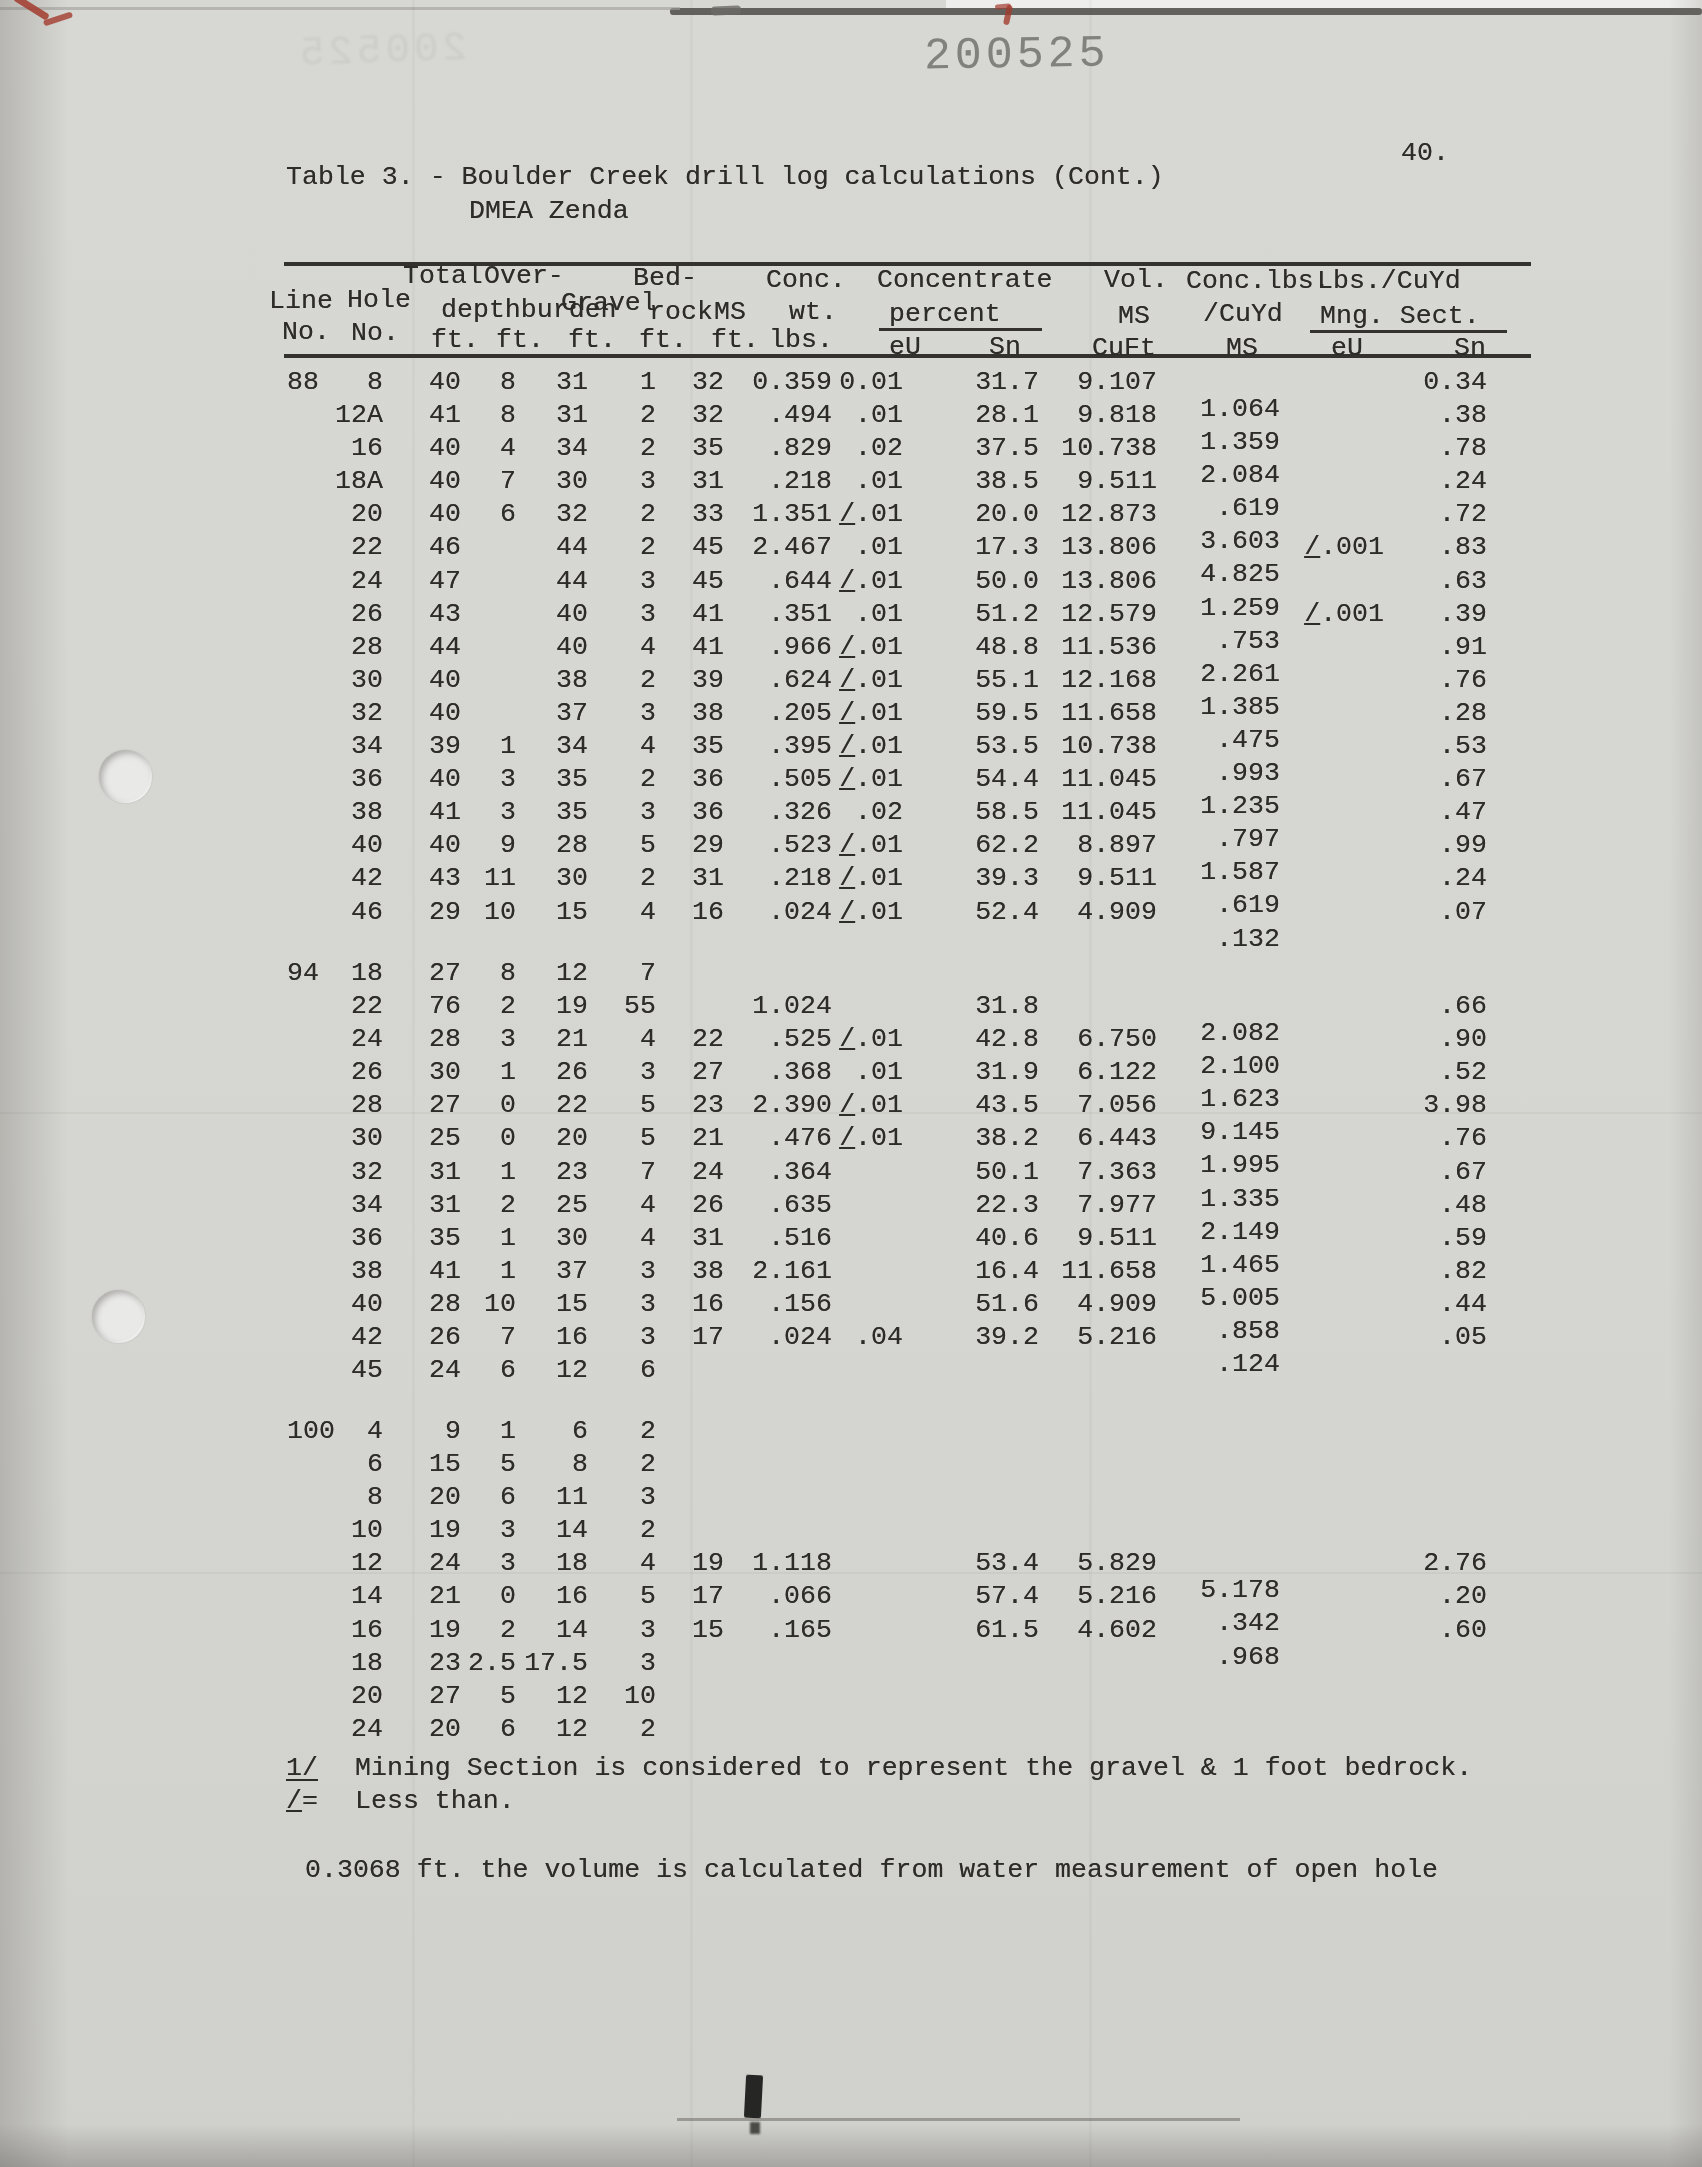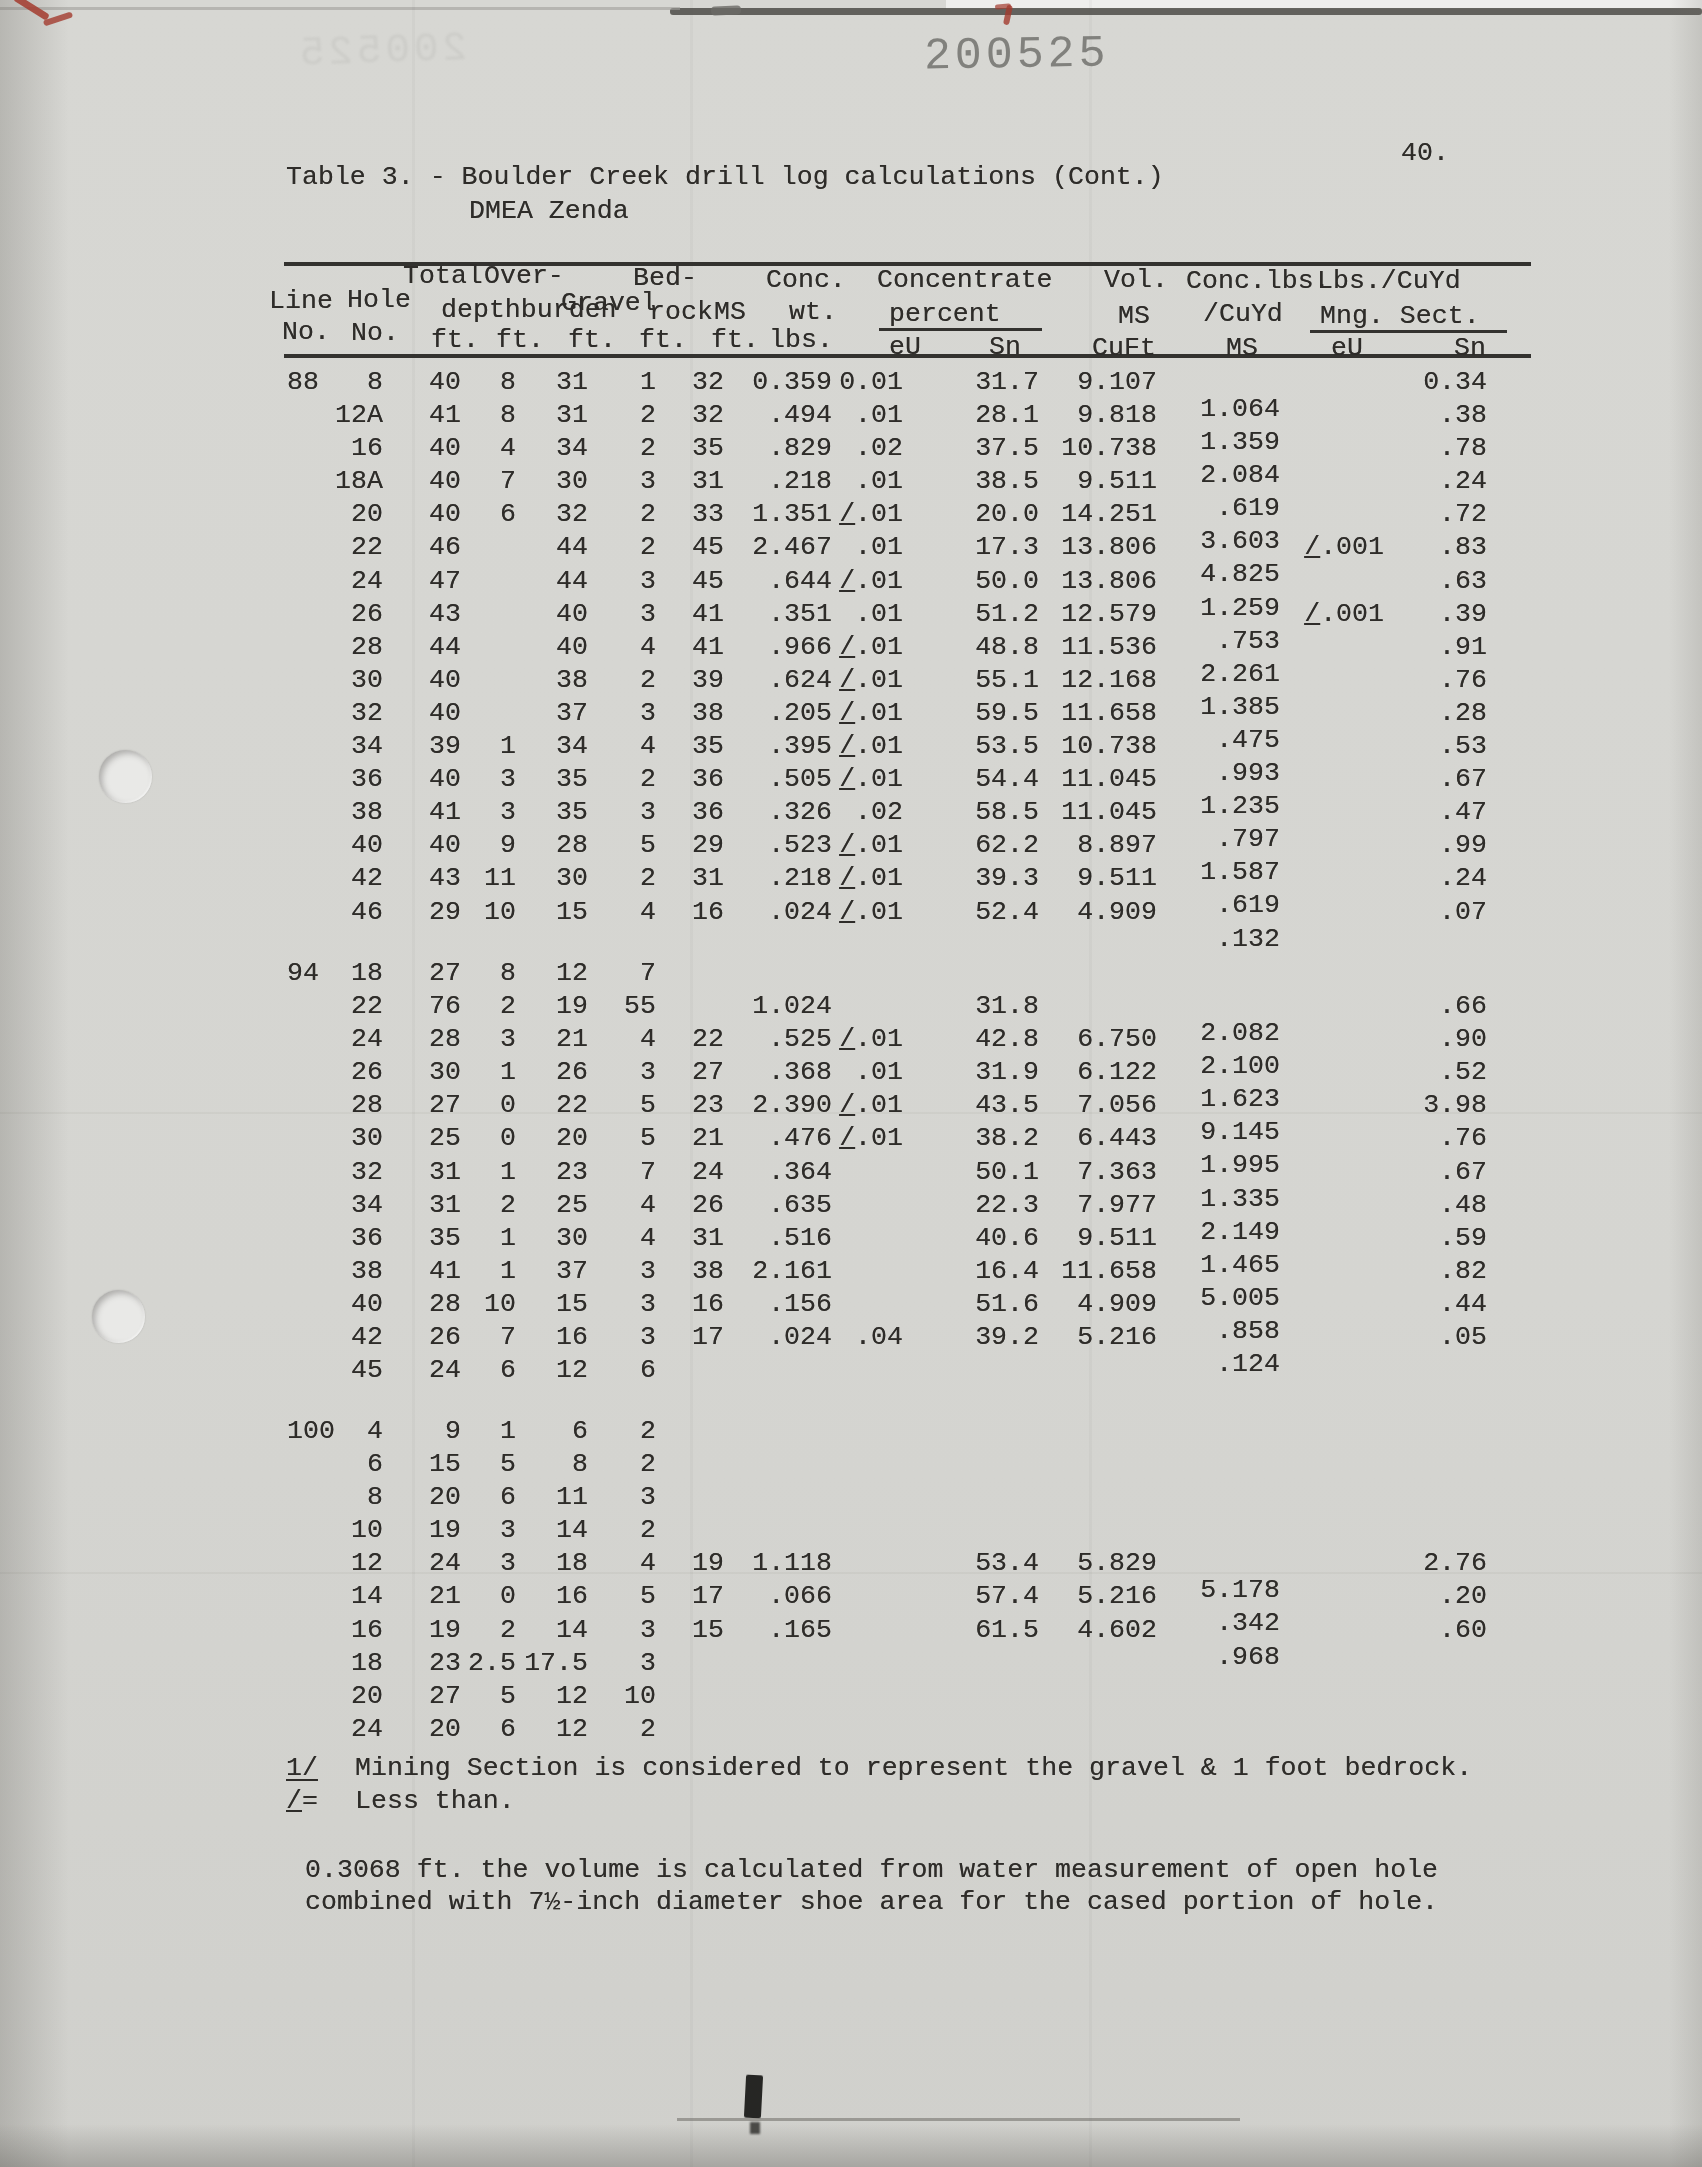--- a/index.html
+++ b/index.html
@@ -196,21 +196,21 @@
       <div class="trow" style="top: 132px;">
         <span class="cell c2">20</span>
         <span class="cell c3">40</span>
         <span class="cell c4">6</span>
         <span class="cell c5">32</span>
         <span class="cell c6">2</span>
         <span class="cell c7">33</span>
         <span class="cell c8">1.351</span>
         <span class="cell c9"><span class="lt">/</span>.01</span>
         <span class="cell c10">20.0</span>
-        <span class="cell c11">14.251</span>
+        <span class="cell c11">12.873</span>
         <span class="cell c12">3.603</span>
         <span class="cell c14">.72</span>
       </div>
       <div class="trow" style="top: 165px;">
         <span class="cell c2">22</span>
         <span class="cell c3">46</span>
         <span class="cell c5">44</span>
         <span class="cell c6">2</span>
         <span class="cell c7">45</span>
         <span class="cell c8">2.467</span>
@@ -625,19 +625,18 @@
         <span class="cell c5">12</span>
         <span class="cell c6">2</span>
       </div>
     </div>
 
   <div class="tw ul" style="left:286px;top:1753px;">1/</div>
   <div class="tw" style="left:355px;top:1753px;">Mining Section is considered to represent the gravel &amp; 1 foot bedrock.</div>
   <div class="tw" style="left:286px;top:1786px;"><span class="lt">/</span>=</div>
   <div class="tw" style="left:355px;top:1786px;">Less than.</div>
   <div class="tw" style="left:305px;top:1855px;">0.3068 ft. the volume is calculated from water measurement of open hole</div>
-  <div class="tw" style="left:305px;top:1887px;">combined with 7½-inch diameter shoe area for the cased portion of hole.</div>
 
   <div class="smudge"></div>
   <div class="smudge2"></div>
   <div class="bottomline"></div>
 </div>
 
 
 </body></html>

